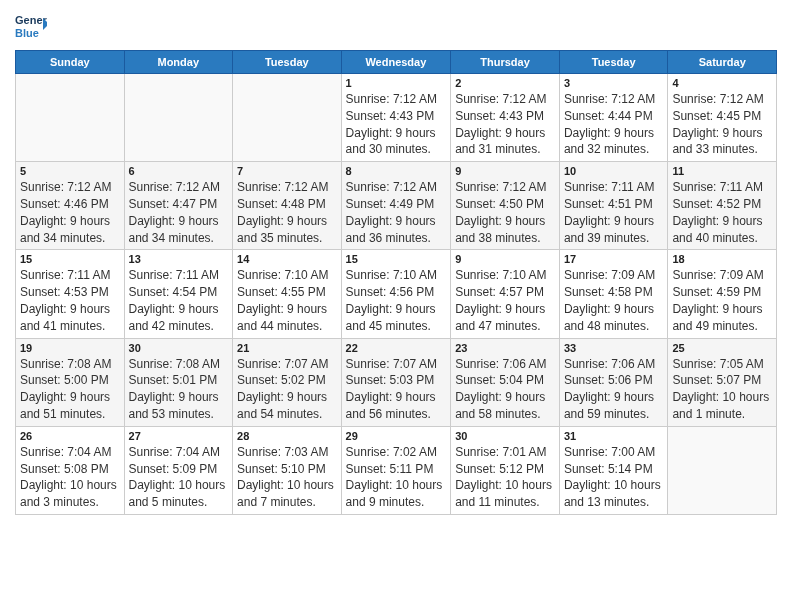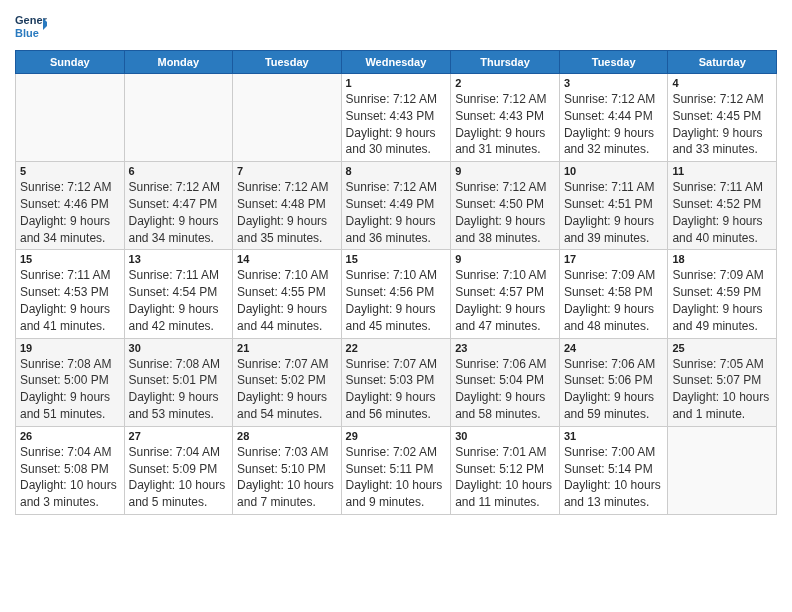--- a/index.html
+++ b/index.html
@@ -208,21 +208,21 @@
           </td>
           <td>
             <span class="day-num">22</span>
             <div class="day-detail">Sunrise: 7:07 AM<br>Sunset: 5:03 PM<br>Daylight: 9 hours<br>and 56 minutes.</div>
           </td>
           <td>
             <span class="day-num">23</span>
             <div class="day-detail">Sunrise: 7:06 AM<br>Sunset: 5:04 PM<br>Daylight: 9 hours<br>and 58 minutes.</div>
           </td>
           <td>
-            <span class="day-num">24</span>
+            <span class="day-num">33</span>
             <div class="day-detail">Sunrise: 7:06 AM<br>Sunset: 5:06 PM<br>Daylight: 9 hours<br>and 59 minutes.</div>
           </td>
           <td>
             <span class="day-num">25</span>
             <div class="day-detail">Sunrise: 7:05 AM<br>Sunset: 5:07 PM<br>Daylight: 10 hours<br>and 1 minute.</div>
           </td>
         </tr>
         <tr>
           <td>
             <span class="day-num">26</span>

